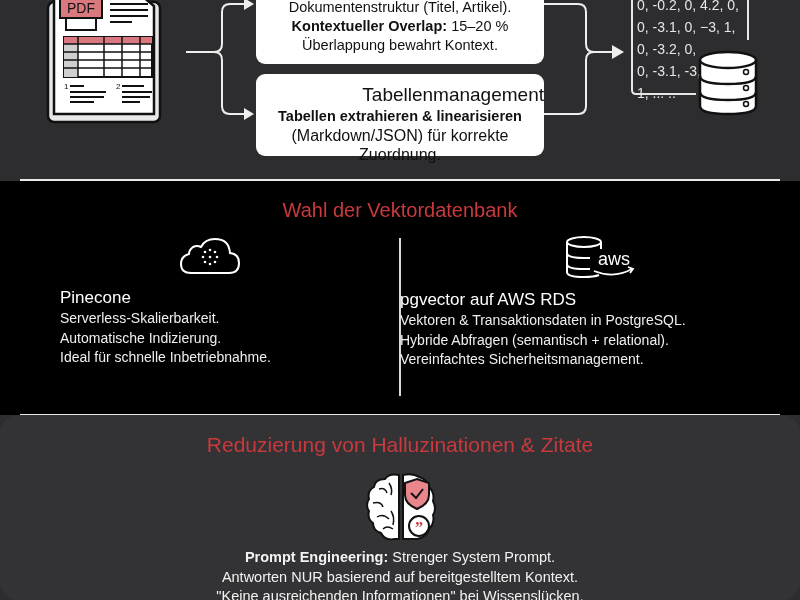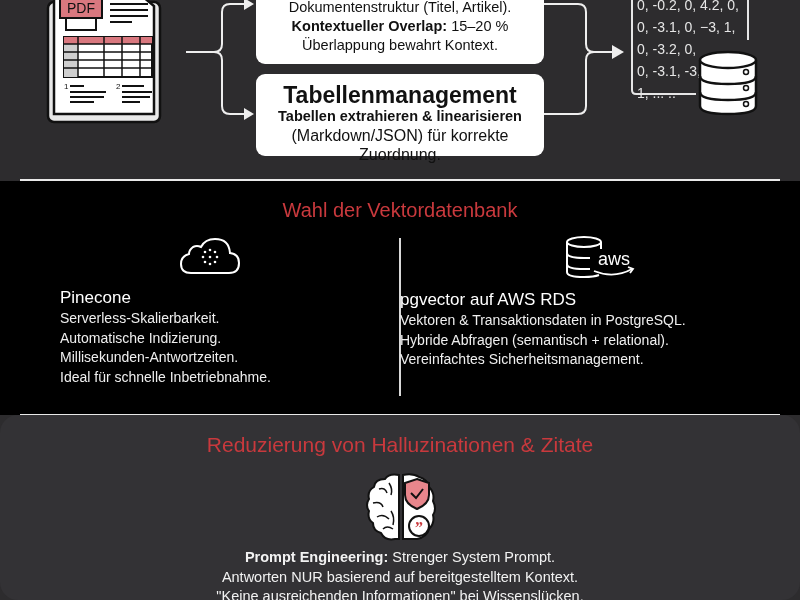--- a/index.html
+++ b/index.html
@@ -6,21 +6,21 @@
   html, body { width: 800px; height: 600px; overflow: hidden; background: #2d2c2e; }
   body { font-family: "Liberation Sans", "DejaVu Sans", sans-serif; color: #fff; position: relative; }
 
   
   .top { position: absolute; left: 0; top: 0; width: 740px; height: 180px; background: #2d2c2e; }
   .doc-icon { position: absolute; left: 44px; top: -6px; width: 126px; height: 132px; }
   .bracket-left { position: absolute; left: 186px; top: 0; width: 70px; height: 120px; }
   .card { position: absolute; background: #fff; border-radius: 9px; color: #111; text-align: center; }
   .card1 { left: 256px; top: -12px; width: 288px; height: 76px; padding-top: 10px; font-size: 14.5px; line-height: 19px; }
   .card2 { left: 256px; top: 74px; width: 288px; height: 82px; padding-top: 9px; }
-  .card2 .card-title { font-size: 23px; font-weight: bold; line-height: 24px; }
+  .card2 .card-title { font-size: 19px; font-weight: normal; line-height: 24px; text-align: right; }
   .card2 .card-sub { font-size: 14.5px; font-weight: bold; line-height: 19px; }
   .card2 .card-text { font-size: 16px; line-height: 19px; }
   .bold { font-weight: bold; }
   .bracket-right { position: absolute; left: 544px; top: 0; width: 80px; height: 120px; }
   .vector-box { position: absolute; left: 628px; top: -6px; width: 160px; height: 105px; }
   .vector-lines { position: absolute; left: 637px; top: -6px; font-size: 14px; line-height: 22px; color: #e6e6e6; white-space: pre; }
   .db-icon { position: absolute; left: 698px; top: 50px; width: 60px; height: 66px; }
 
   .divider { position: absolute; left: 20px; width: 760px; height: 2px; background: #e9e9e9; }
 
@@ -143,21 +143,20 @@
           <circle cx="33" cy="29" r="1.3"></circle>
           <circle cx="28" cy="27" r="1.3"></circle>
         <circle cx="26" cy="22" r="1.3"></circle>
           <circle cx="28" cy="17" r="1.3"></circle>
           <circle cx="33" cy="22" r="1.3"></circle>
       </g>
     </svg>
     <div class="col-title">Pinecone</div>
     <div class="col-line">Serverless-Skalierbarkeit.</div>
     <div class="col-line">Automatische Indizierung.</div>
-    <div class="col-line">Millisekunden-Antwortzeiten.</div>
     <div class="col-line">Ideal für schnelle Inbetriebnahme.</div>
   </div>
 
   <div class="vdivider"></div>
 
   <div class="col col-right">
     <svg class="col-icon" width="72" height="44" viewBox="0 0 72 44">
       <ellipse cx="20" cy="7" rx="17" ry="5" fill="none" stroke="#fff" stroke-width="2"></ellipse>
       <path d="M3 7 V37 Q3 42 20 42 Q30 42 35 40" fill="none" stroke="#fff" stroke-width="2"></path>
       <path d="M37 7 V14" fill="none" stroke="#fff" stroke-width="2"></path>

